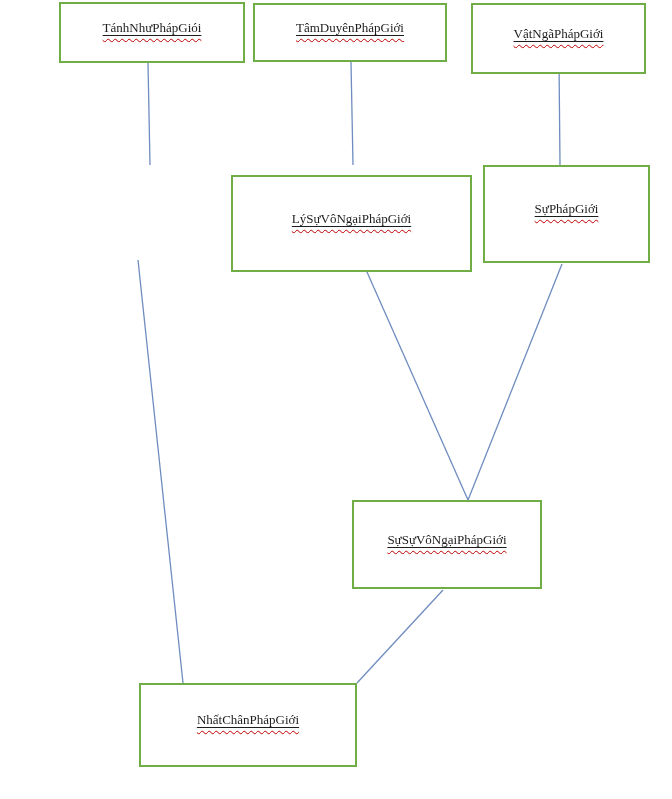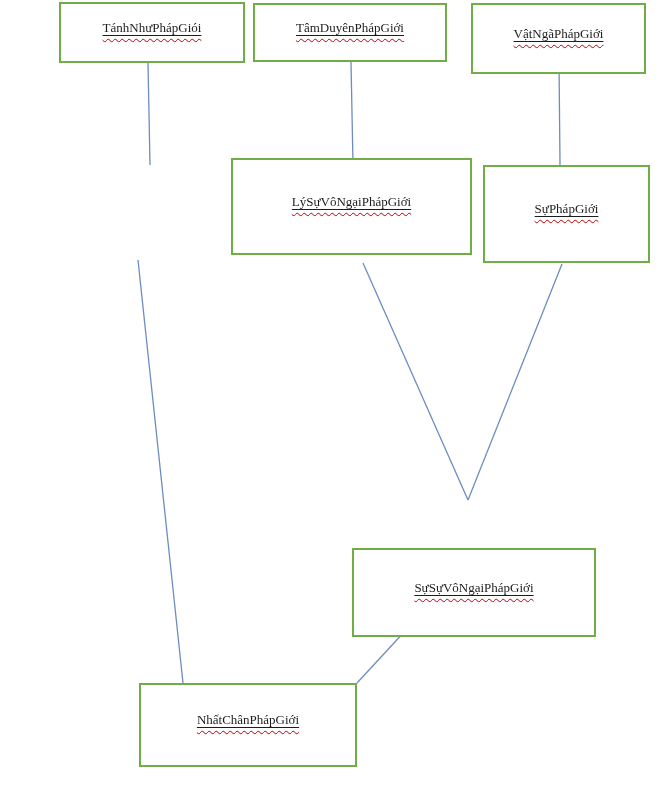--- a/index.html
+++ b/index.html
@@ -55,23 +55,23 @@
     text-decoration: underline wavy var(--squiggle);
     text-decoration-thickness: 1px;
     text-underline-offset: 6px;
     text-decoration-skip-ink: none;
   }
   
   .pos-tanh-nhu      { left: 59px;  top: 2px;   width: 186px; height: 61px; }
   .pos-tam-duyen     { left: 253px; top: 3px;   width: 194px; height: 59px; }
   .pos-vat-nga       { left: 471px; top: 3px;   width: 175px; height: 71px; }
   .pos-ly            { left: 66px;  top: 165px; width: 147px; height: 94px; }
-  .pos-ly-su-vo-ngai { left: 231px; top: 158px; width: 241px; height: 97px; }
+  .pos-ly-su-vo-ngai { left: 231px; top: 175px; width: 241px; height: 97px; }
   .pos-su            { left: 483px; top: 165px; width: 167px; height: 98px; }
-  .pos-su-su-vo-ngai { left: 352px; top: 500px; width: 244px; height: 89px; margin-top: 48px; }
+  .pos-su-su-vo-ngai { left: 352px; top: 500px; width: 190px; height: 89px; }
   .pos-nhat-chan     { left: 139px; top: 683px; width: 218px; height: 84px; }
 </style>
 </head>
 <body>
 
 <div class="canvas">
 
   <svg class="connectors" viewBox="0 0 672 799" xmlns="http://www.w3.org/2000/svg">
     <line x1="148" y1="63" x2="150" y2="165"></line>
     <line x1="351" y1="62" x2="353" y2="165"></line>

